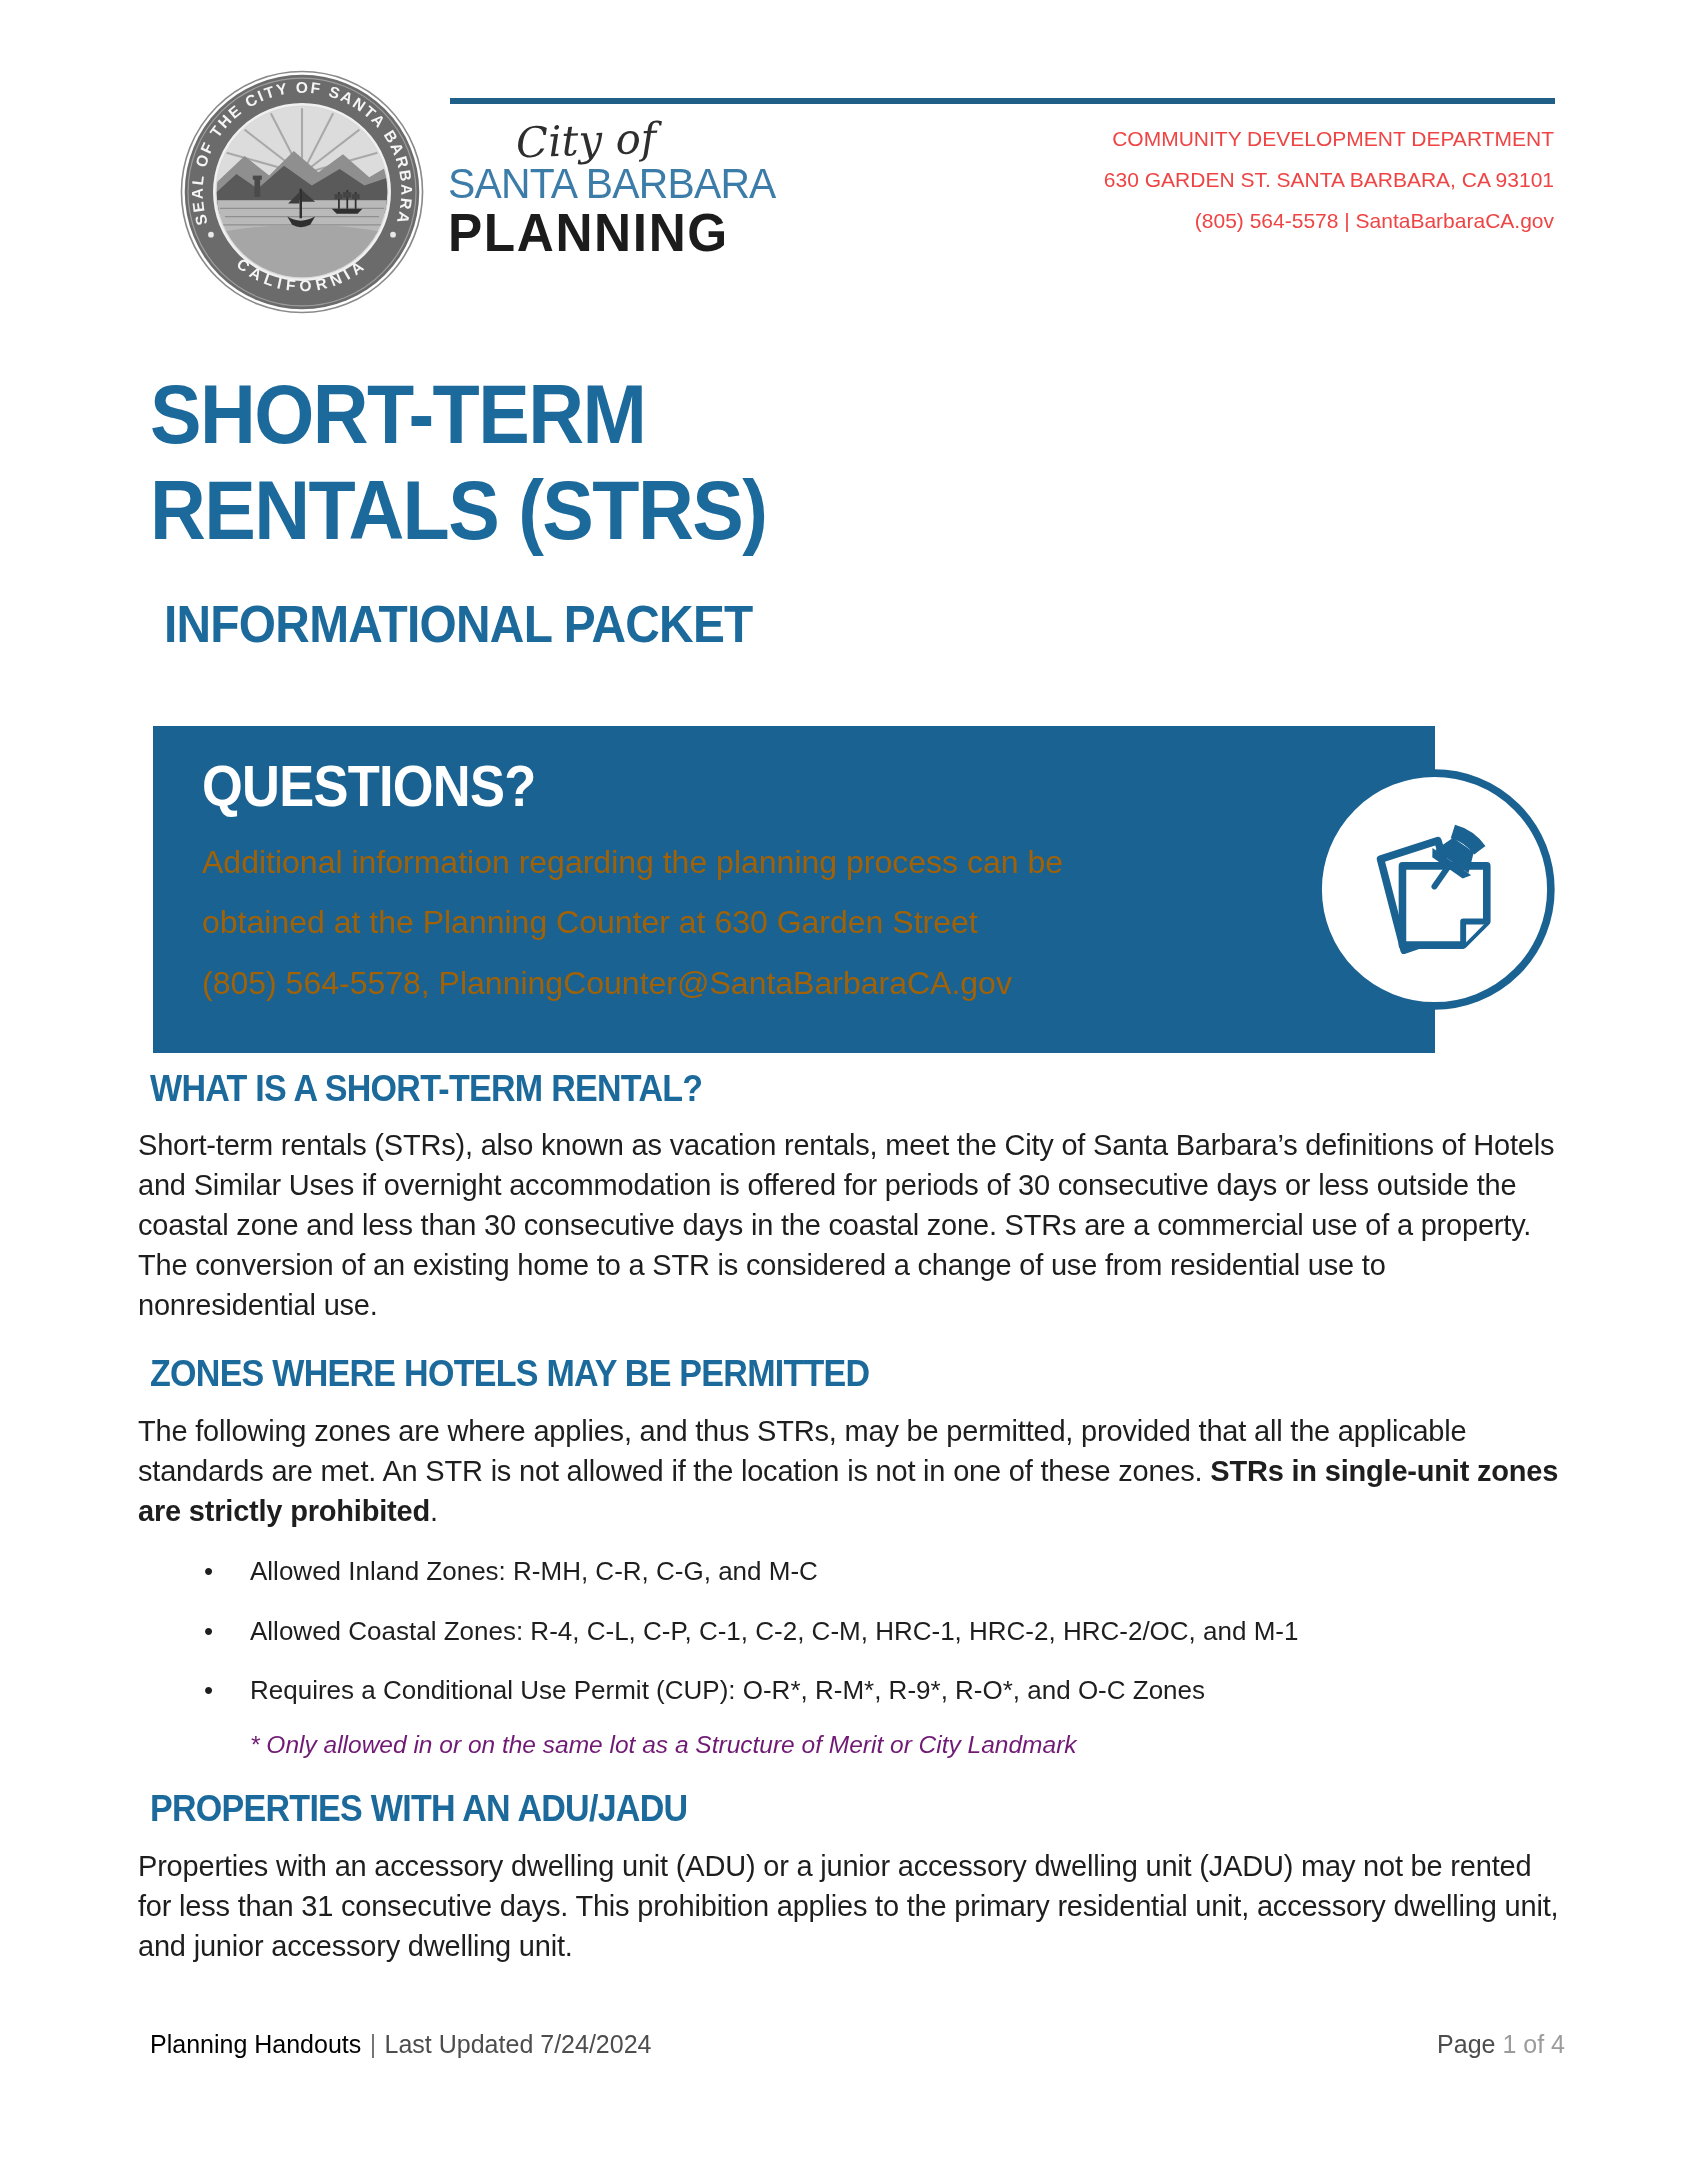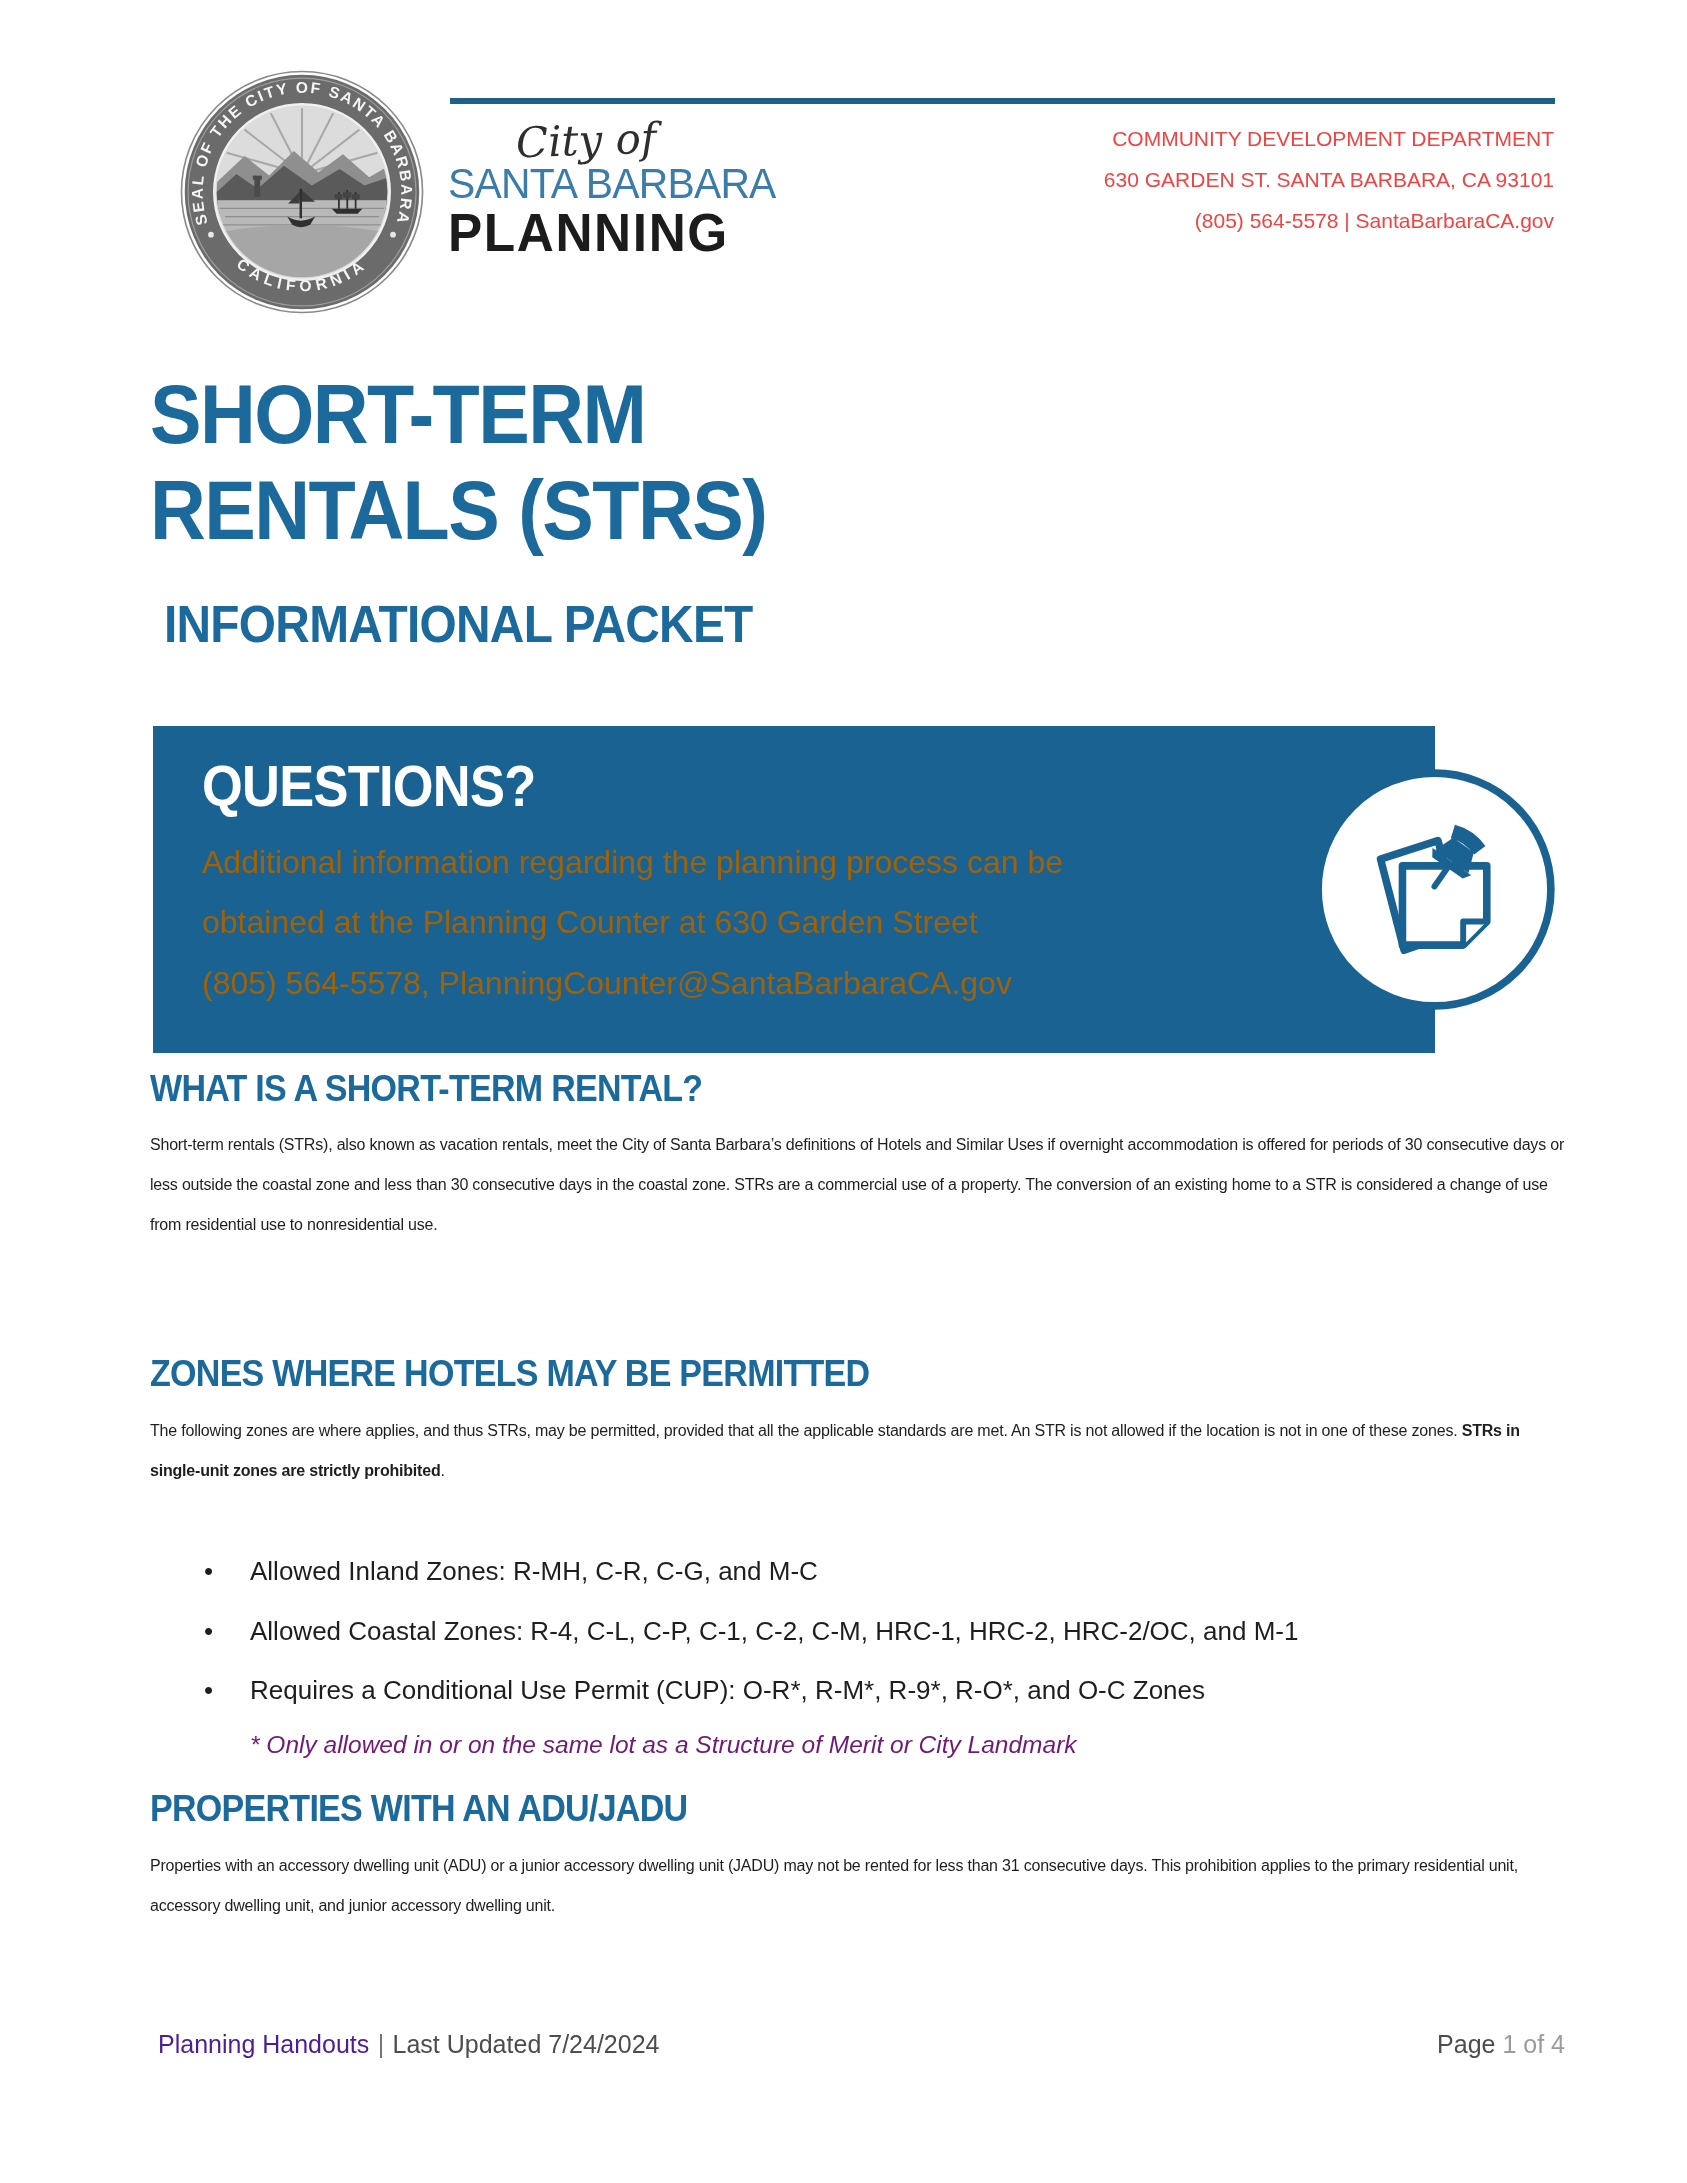--- a/index.html
+++ b/index.html
@@ -27,33 +27,33 @@
 
   
   .qbox{left:153px;top:726px;width:1282px;height:327px;background:#1A6291;}
   .q-head{left:202px;top:753px;font-size:57px;font-weight:700;color:#ffffff;letter-spacing:-0.8px;white-space:nowrap;}
   .q-line{left:202px;font-size:32px;color:#a16207;white-space:nowrap;}
   .q1{top:844px;} .q2{top:904px;} .q3{top:965px;}
   .note-icon-svg{left:1308px;top:763px;width:253px;height:253px;}
 
   
   .h2{left:150px;font-size:37px;font-weight:700;color:#1C6A9C;letter-spacing:-0.8px;white-space:nowrap;}
-  .body-p{left:150px;width:1424px;font-size:16px;line-height:40px;color:#1E1E1E;letter-spacing:-0.2px;}
+  .body-p{left:138px;width:1424px;font-size:29px;line-height:40px;color:#1E1E1E;letter-spacing:-0.2px;}
   .h-what{top:1068px;} .p-what{top:1125px;}
   .h-zones{top:1353px;} .p-zones{top:1411px;}
   .bold-run{font-weight:700;}
   .bullet-row{left:204px;width:1350px;display:flex;font-size:26px;color:#1E1E1E;}
   .b0{top:1556px;} .b1{top:1616px;} .b2{top:1675px;}
   .bullet-dot{width:46px;flex:0 0 46px;font-size:26px;}
   .zone-note{left:250px;top:1731px;font-size:24.5px;font-style:italic;color:#701a75;}
   .h-adu{top:1788px;} .p-adu{top:1846px;}
 
   
   .footer-left{left:150px;top:2030px;font-size:25px;color:#4D4D4D;white-space:nowrap;}
-  .footer-link{color:#4c1d95;margin-left:8px;}
+  .footer-link{color:#000000;}
   .footer-sep{color:#767676;padding:0 8.4px;}
   .footer-right{right:122px;top:2030px;font-size:25px;color:#4D4D4D;white-space:nowrap;}
   .page-num{color:#9B9B9B;}
 </style>
 </head>
 <body>
 
 <div class="page">
 
   <svg class="abs seal-svg" viewBox="0 0 300 300">

